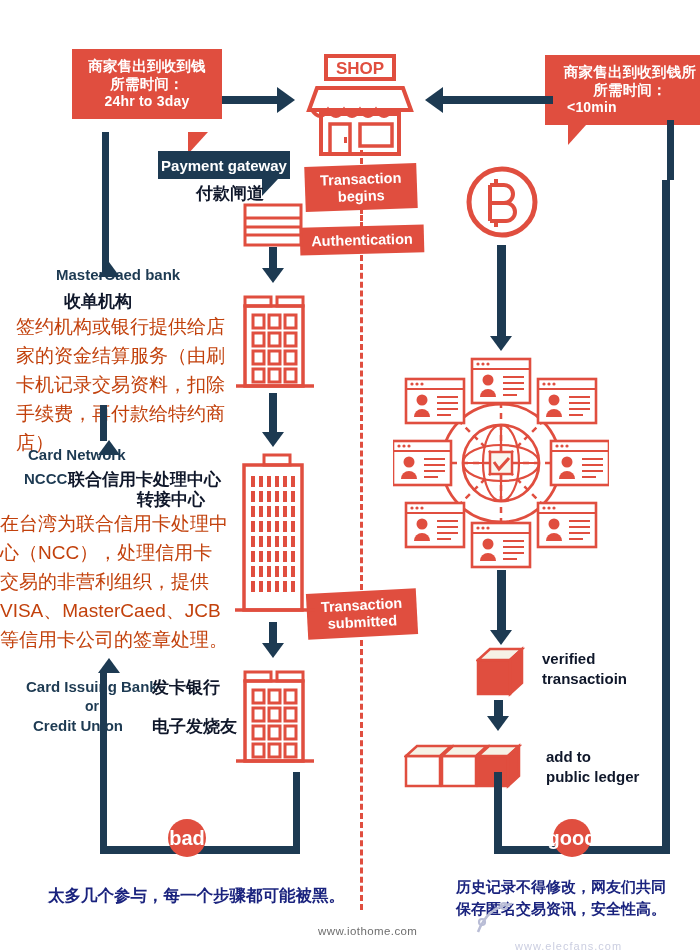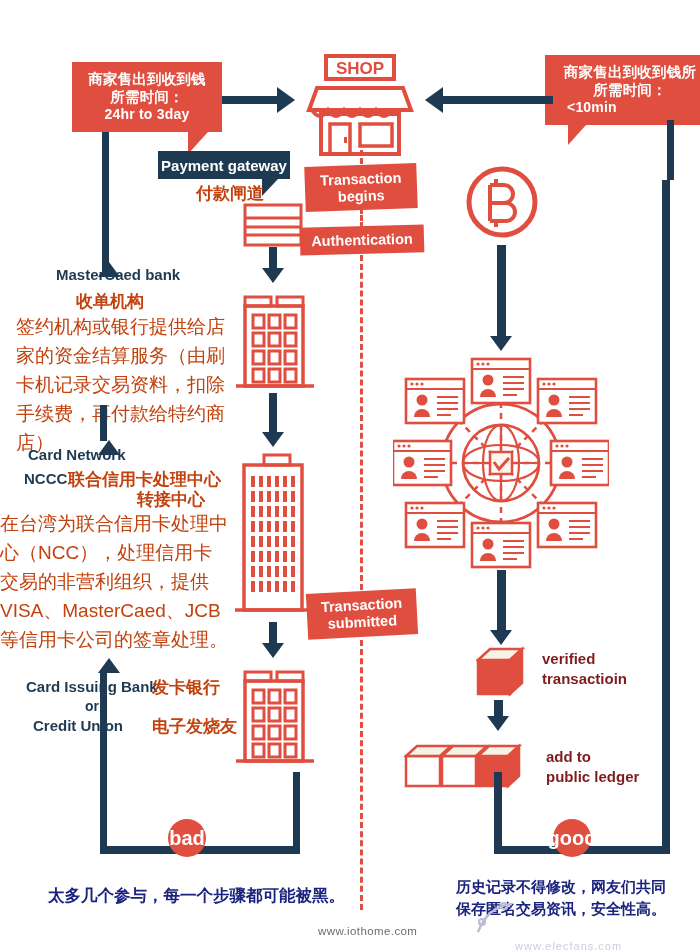--- a/index.html
+++ b/index.html
@@ -41,42 +41,42 @@
 
   
   .nlabel{
     position:absolute;background:#1d3a52;color:#fff;font-weight:bold;
     text-align:center;display:flex;align-items:center;justify-content:center;
     font-size:15px;box-sizing:border-box;
   }
 
   
   .hdr{position:absolute;color:#1d3a52;font-weight:bold;white-space:nowrap;}
-  .cnhdr{position:absolute;color:#c2410c;font-weight:bold;white-space:nowrap;}
+  .cnhdr{position:absolute;color:#0f172a;font-weight:bold;white-space:nowrap;}
   .para{position:absolute;color:#c2410c;font-size:19px;line-height:1.52;}
-  .sideName{position:absolute;color:#7f1d1d;font-weight:bold;font-size:14px;white-space:nowrap;}
+  .sideName{position:absolute;color:#0f172a;font-weight:bold;font-size:14px;white-space:nowrap;}
 
   
   .badge{
     position:absolute;border-radius:50%;background:#e04e3f;color:#fff;
     font-weight:bold;font-size:20px;display:flex;align-items:center;justify-content:center;
   }
 
   .bottomcap{position:absolute;color:#1a237e;font-weight:bold;line-height:1.45;}
   .footer{position:absolute;color:#6e6e6e;font-size:11.5px;letter-spacing:.4px;}
   .watermark{position:absolute;color:#b9bdd6;opacity:.75;}
   .wm-cn{font-size:19px;font-weight:bold;letter-spacing:2px;font-style:italic;}
   .wm-url{font-size:11px;letter-spacing:1px;margin-top:42px;}
 </style>
 </head>
 <body>
 
 <div class="stage">
 
-  <div class="banner" style="left:72px;top:62px;width:150px;height:70px;">
+  <div class="banner" style="left:72px;top:49px;width:150px;height:70px;">
     <span class="cn">商家售出到收到钱</span>
     <span class="cn">所需时间：</span>
     <span class="en">24hr to 3day</span>
   </div>
   <div class="banner-tail" style="left:188px;top:132px;border-left:0 solid transparent;border-right:20px solid transparent;border-top:22px solid #e04e3f;"></div>
 
   <div class="vline" style="left:102px;top:132px;width:7px;height:145px;"></div>
 
   <div class="hline" style="left:222px;top:96px;width:55px;height:8px;"></div>
   <div class="arrow-right" style="left:277px;top:87px;"></div>
@@ -257,21 +257,21 @@
           <rect x="35" y="66" width="11" height="13"></rect>
           <rect x="51" y="66" width="11" height="13"></rect>
         <rect x="19" y="84" width="11" height="13"></rect>
           <rect x="35" y="84" width="11" height="13"></rect>
           <rect x="51" y="84" width="11" height="13"></rect>
       </g>
     </svg>
   </div>
 
   <div class="hdr" style="left:56px;top:266px;font-size:15px;">MasterCaed bank</div>
-  <div class="cnhdr" style="left:76px;top:290px;font-size:17px;">收单机构</div>
+  <div class="cnhdr" style="left:64px;top:290px;font-size:17px;">收单机构</div>
   <div class="para" style="left:16px;top:313px;width:225px;">签约机构或银行提供给店家的资金结算服务（由刷卡机记录交易资料，扣除手续费，再付款给特约商店）</div>
 
   <div class="vline" style="left:100px;top:280px;width:7px;height:0px;"></div>
   <div class="arrow-up" style="left:98px;top:262px;"></div>
 
   <div class="hdr" style="left:28px;top:446px;font-size:15px;">Card Network</div>
   <div class="cnhdr" style="left:137px;top:444px;font-size:17px;margin-top:44px;">转接中心</div>
   <div class="hdr" style="left:24px;top:470px;font-size:15px;">NCCC</div>
   <div class="cnhdr" style="left:68px;top:468px;font-size:17px;">联合信用卡处理中心</div>
   <div class="para" style="left:0;top:492px;width:230px;margin-top:18px;">在台湾为联合信用卡处理中心（NCC），处理信用卡交易的非营利组织，提供VISA、MasterCaed、JCB等信用卡公司的签章处理。</div>

